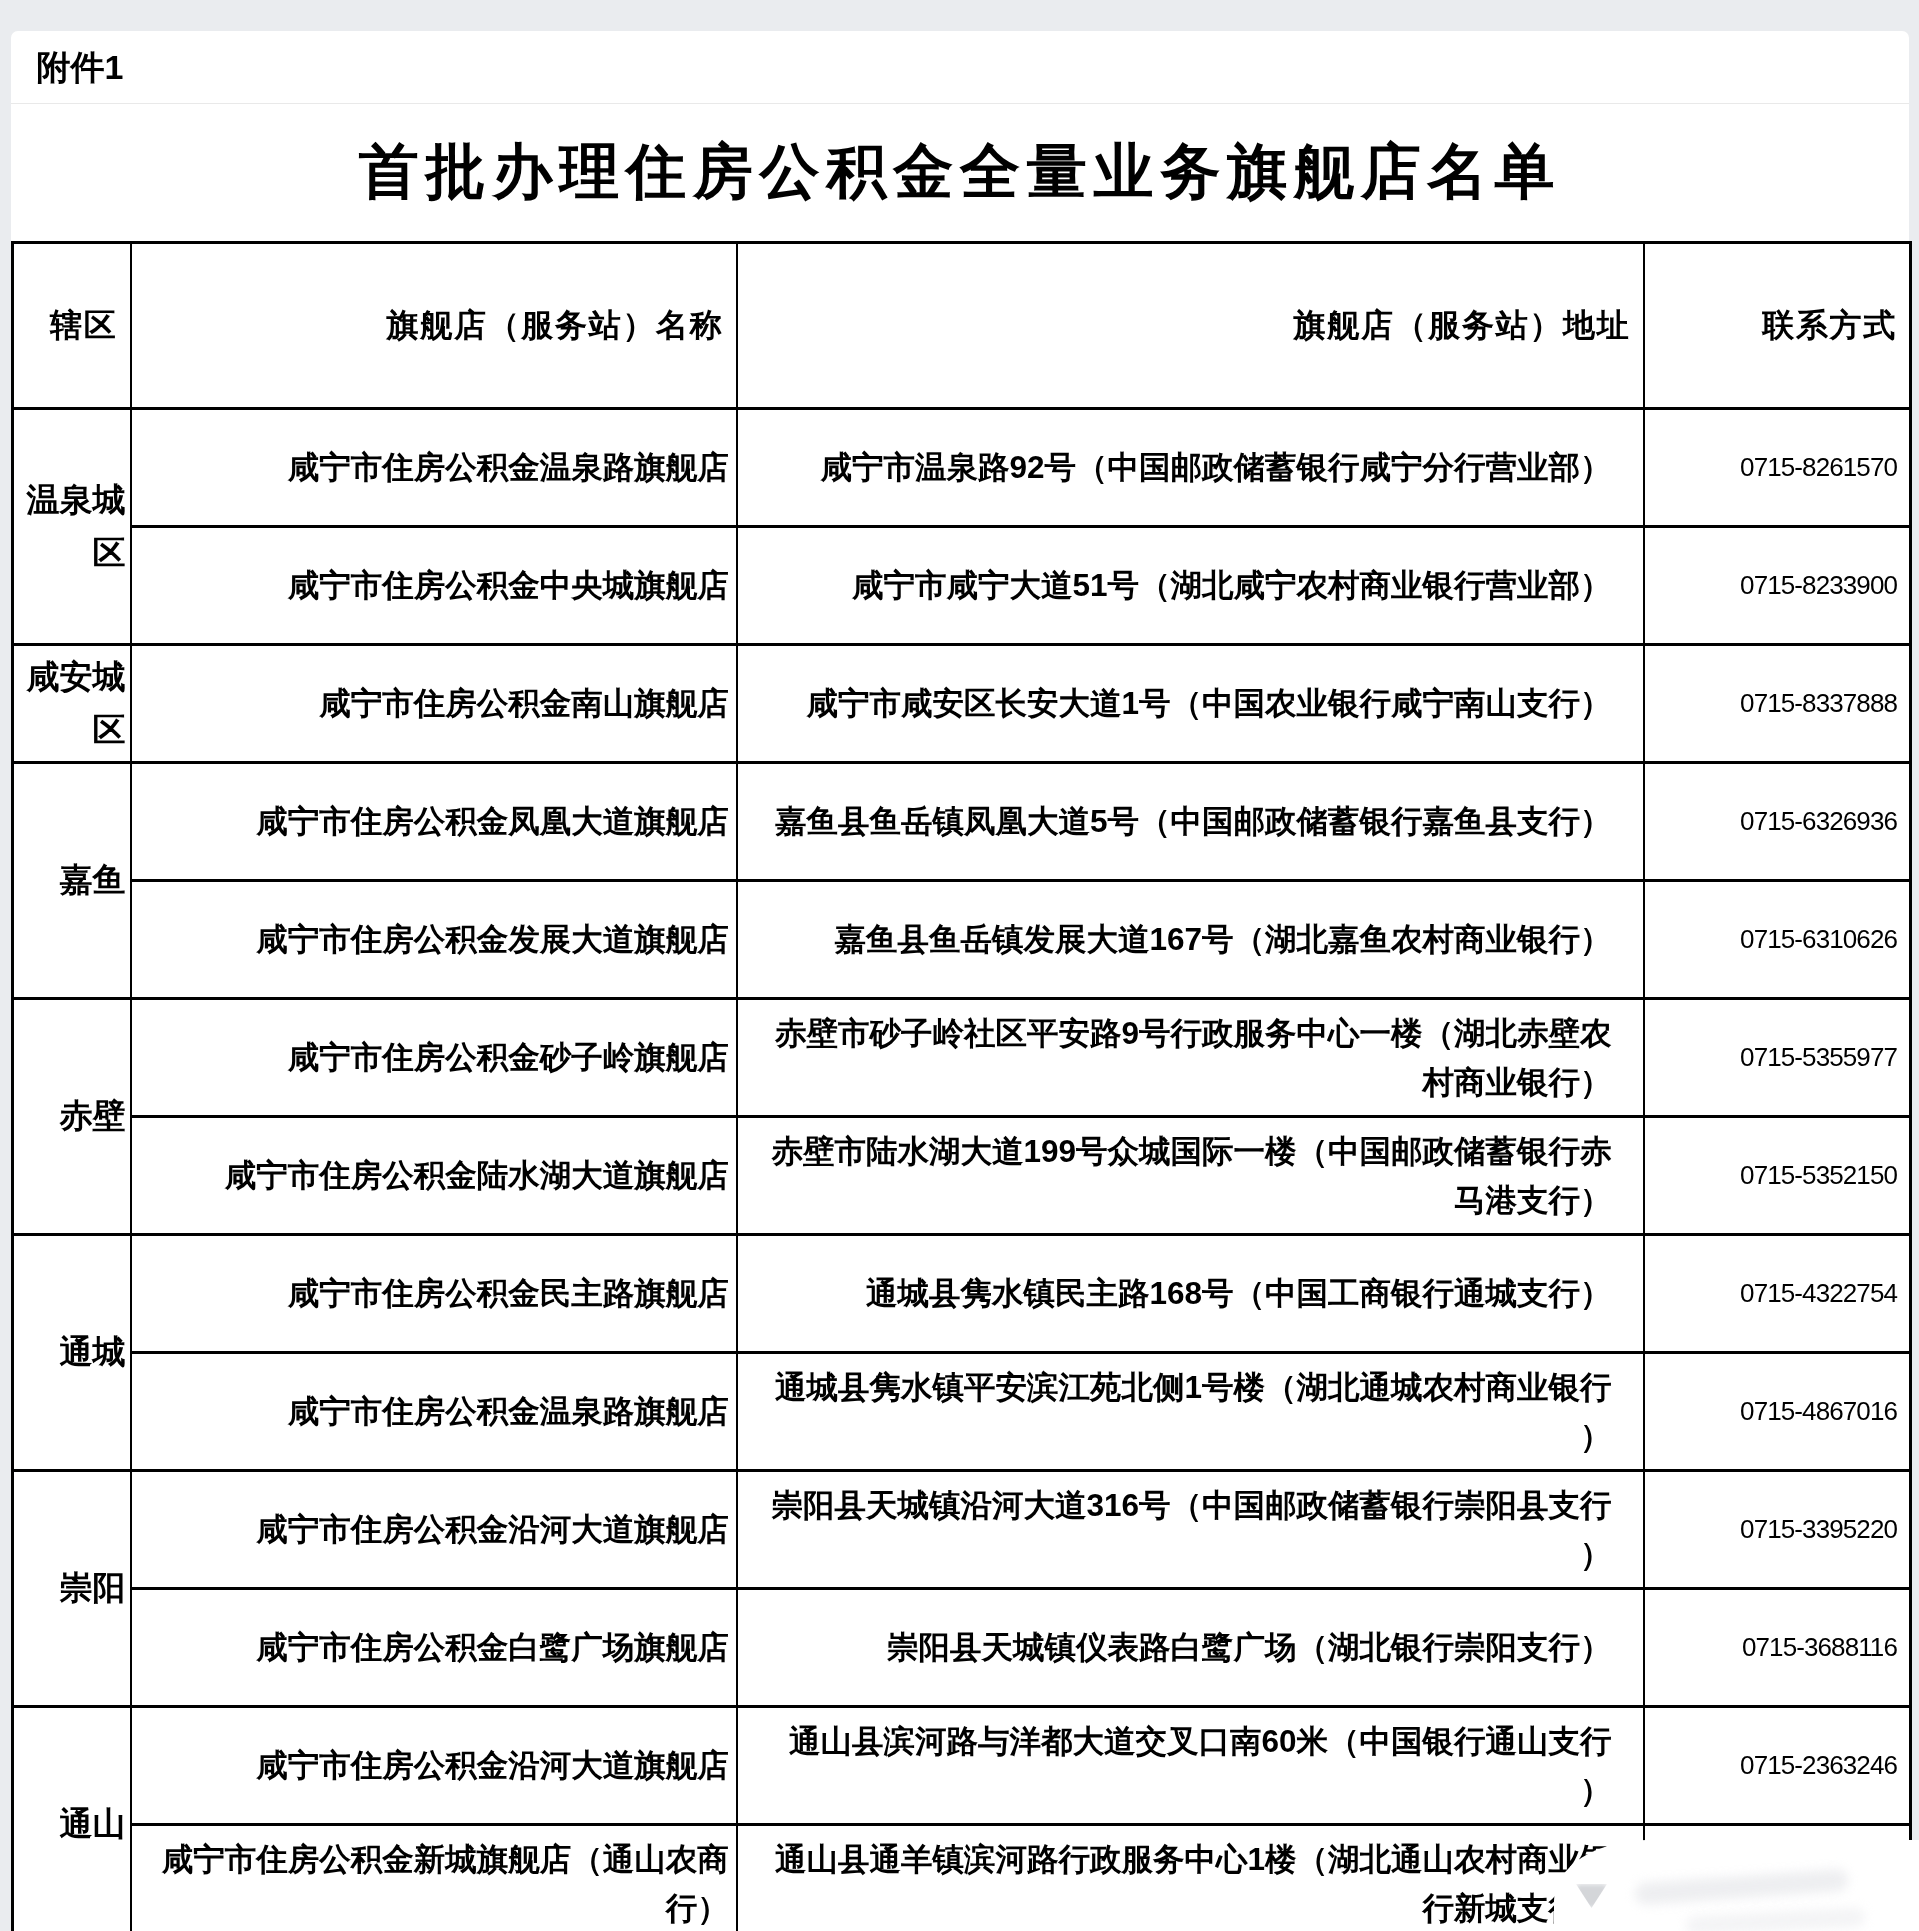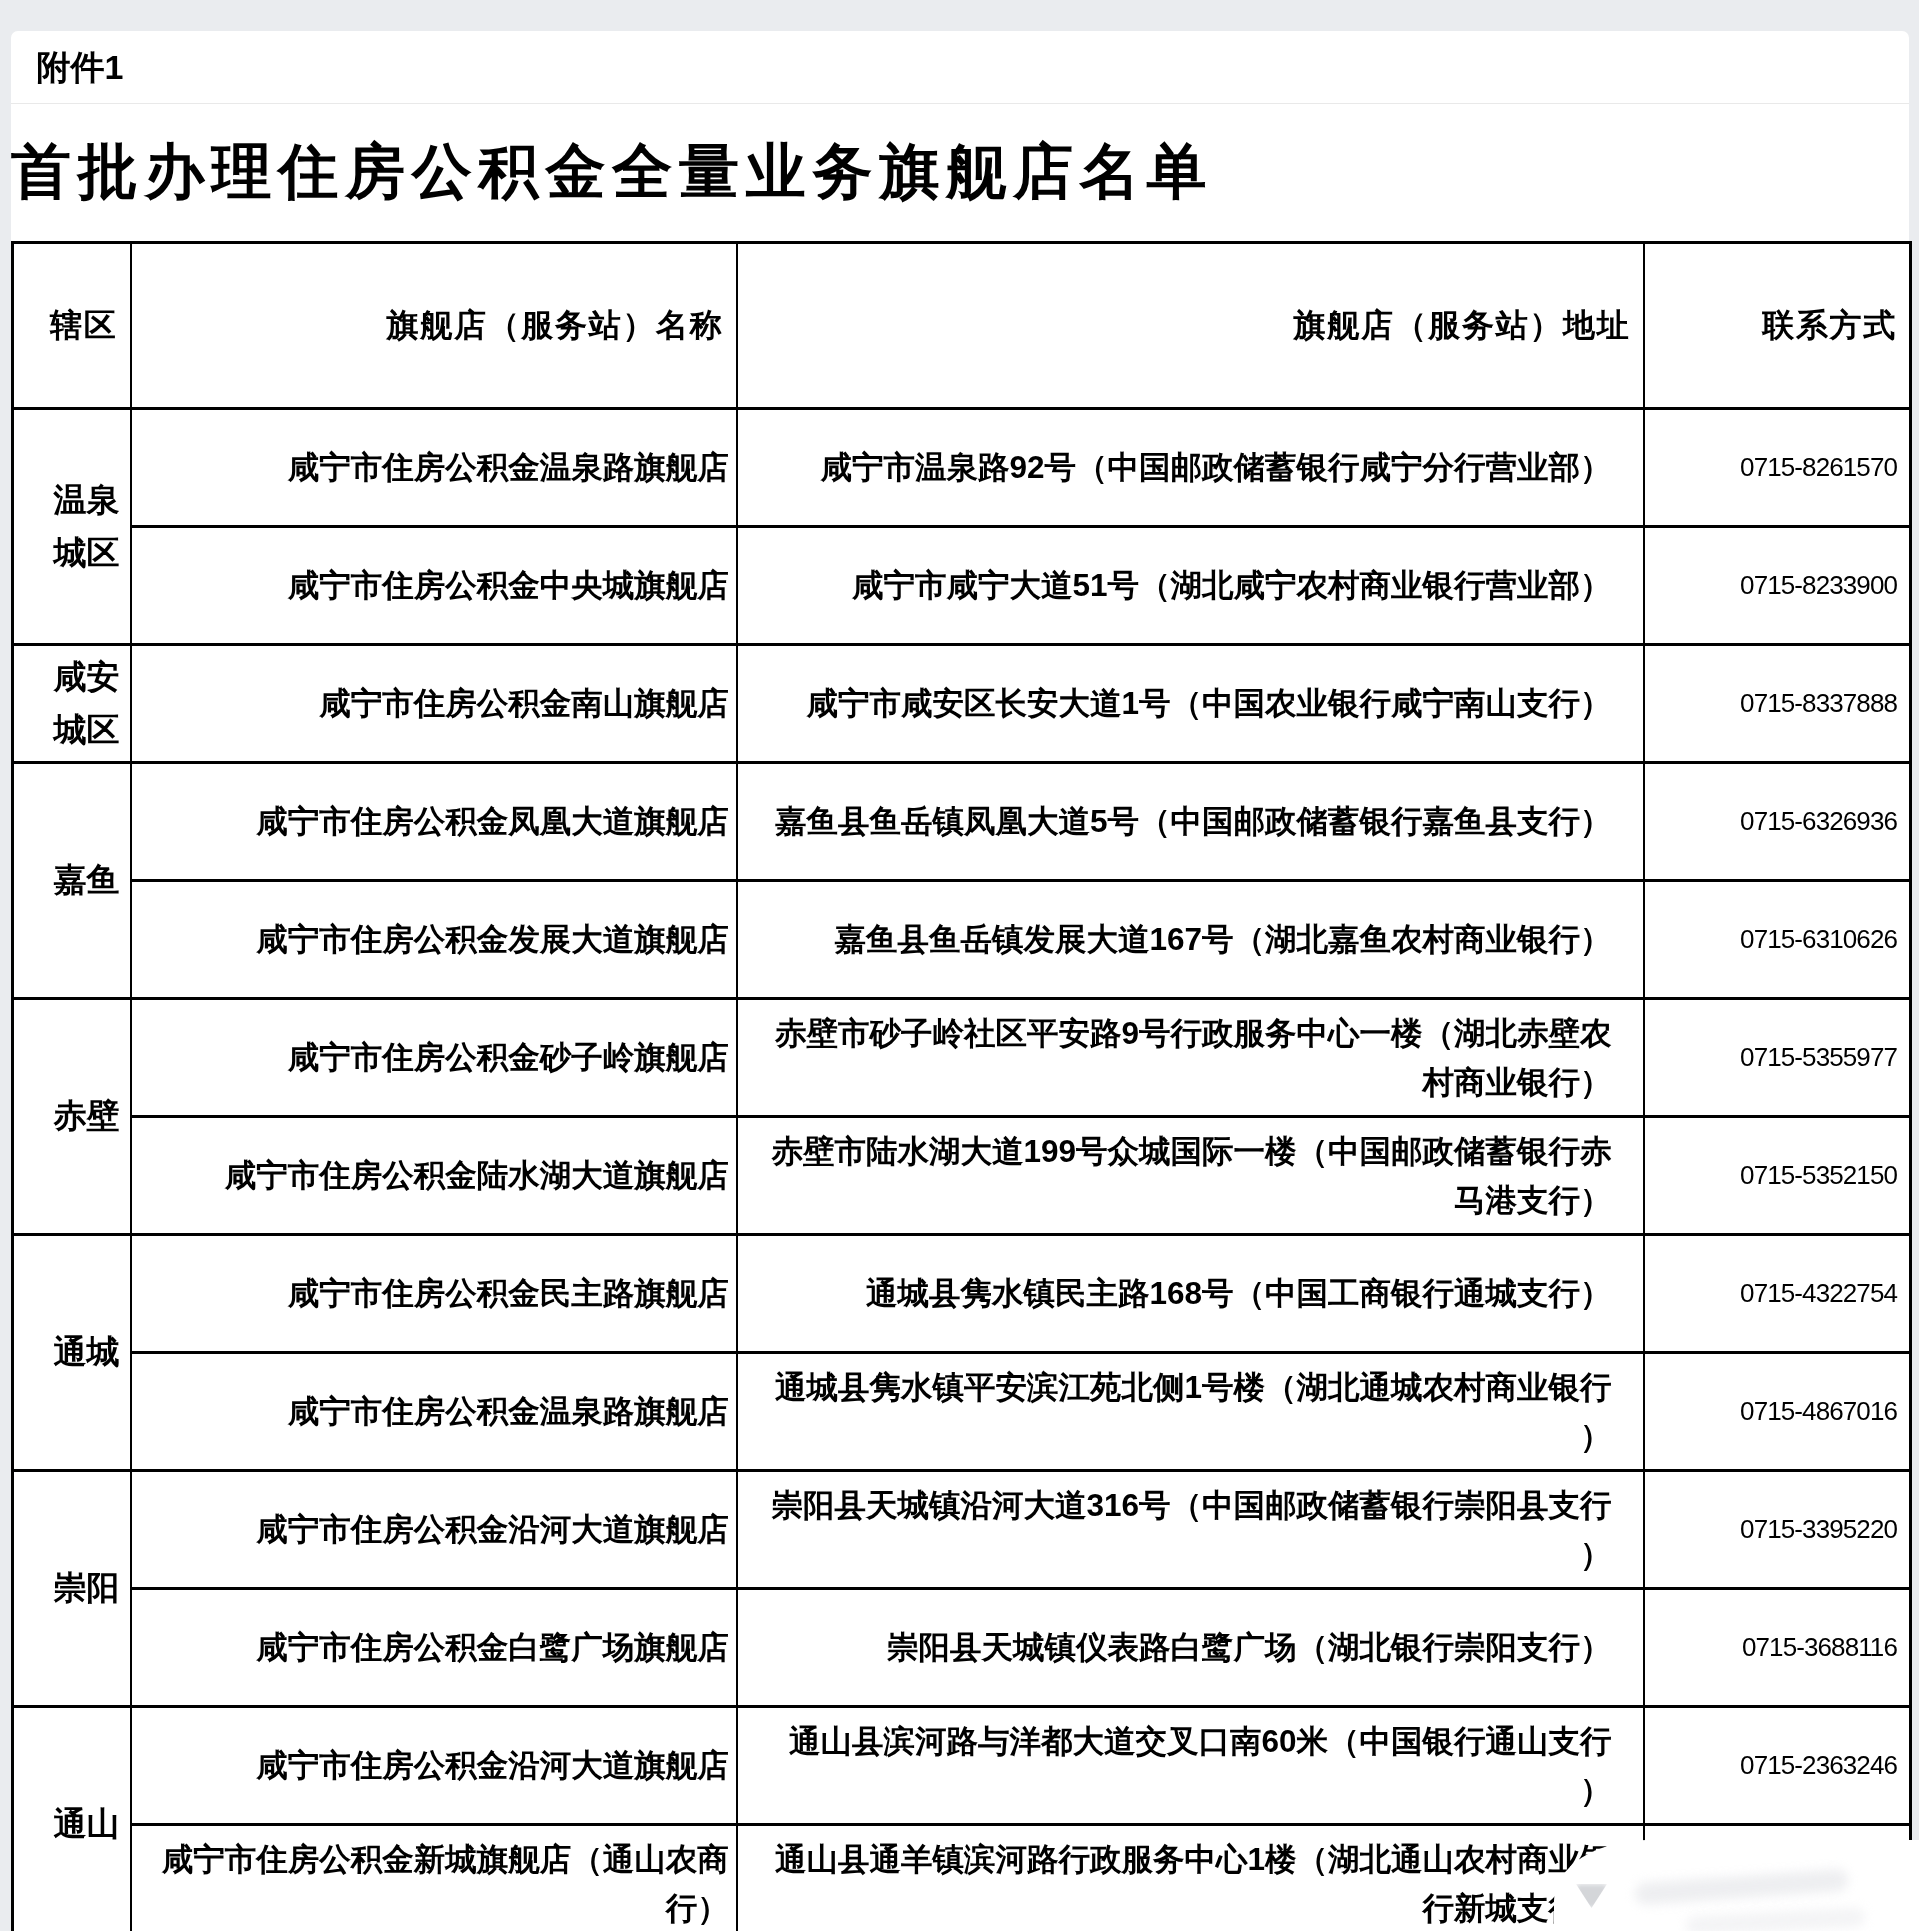--- a/index.html
+++ b/index.html
@@ -36,20 +36,21 @@
   }
   .attachment-band span{
     font-size:34px;
     font-weight:bold;
     line-height:1;
   }
   .title{
     margin:0;
     height:135px;
     line-height:135px;
+    text-align:center;
     font-size:60px;
     font-weight:bold;
     letter-spacing:6.8px;
     white-space:nowrap;
   }
   table.store-table{
     position:absolute;
     left:0;
     top:210px;
     width:1898px;
@@ -74,21 +75,21 @@
   thead tr{height:166px;}
   tbody tr{height:118px;}
   th{
     font-size:32px;
     font-weight:bold;
     letter-spacing:1.7px;
   }
   td.district{
     font-size:33px;
     font-weight:bold;
-    padding:0 10px;
+    padding:0 4px;
     word-break:break-all;
     line-break:anywhere;
     line-height:1.6;
   }
   td.name{
     font-size:31.5px;
     font-weight:bold;
     padding:0 6.8px;
     word-break:break-all;
     line-break:anywhere;

